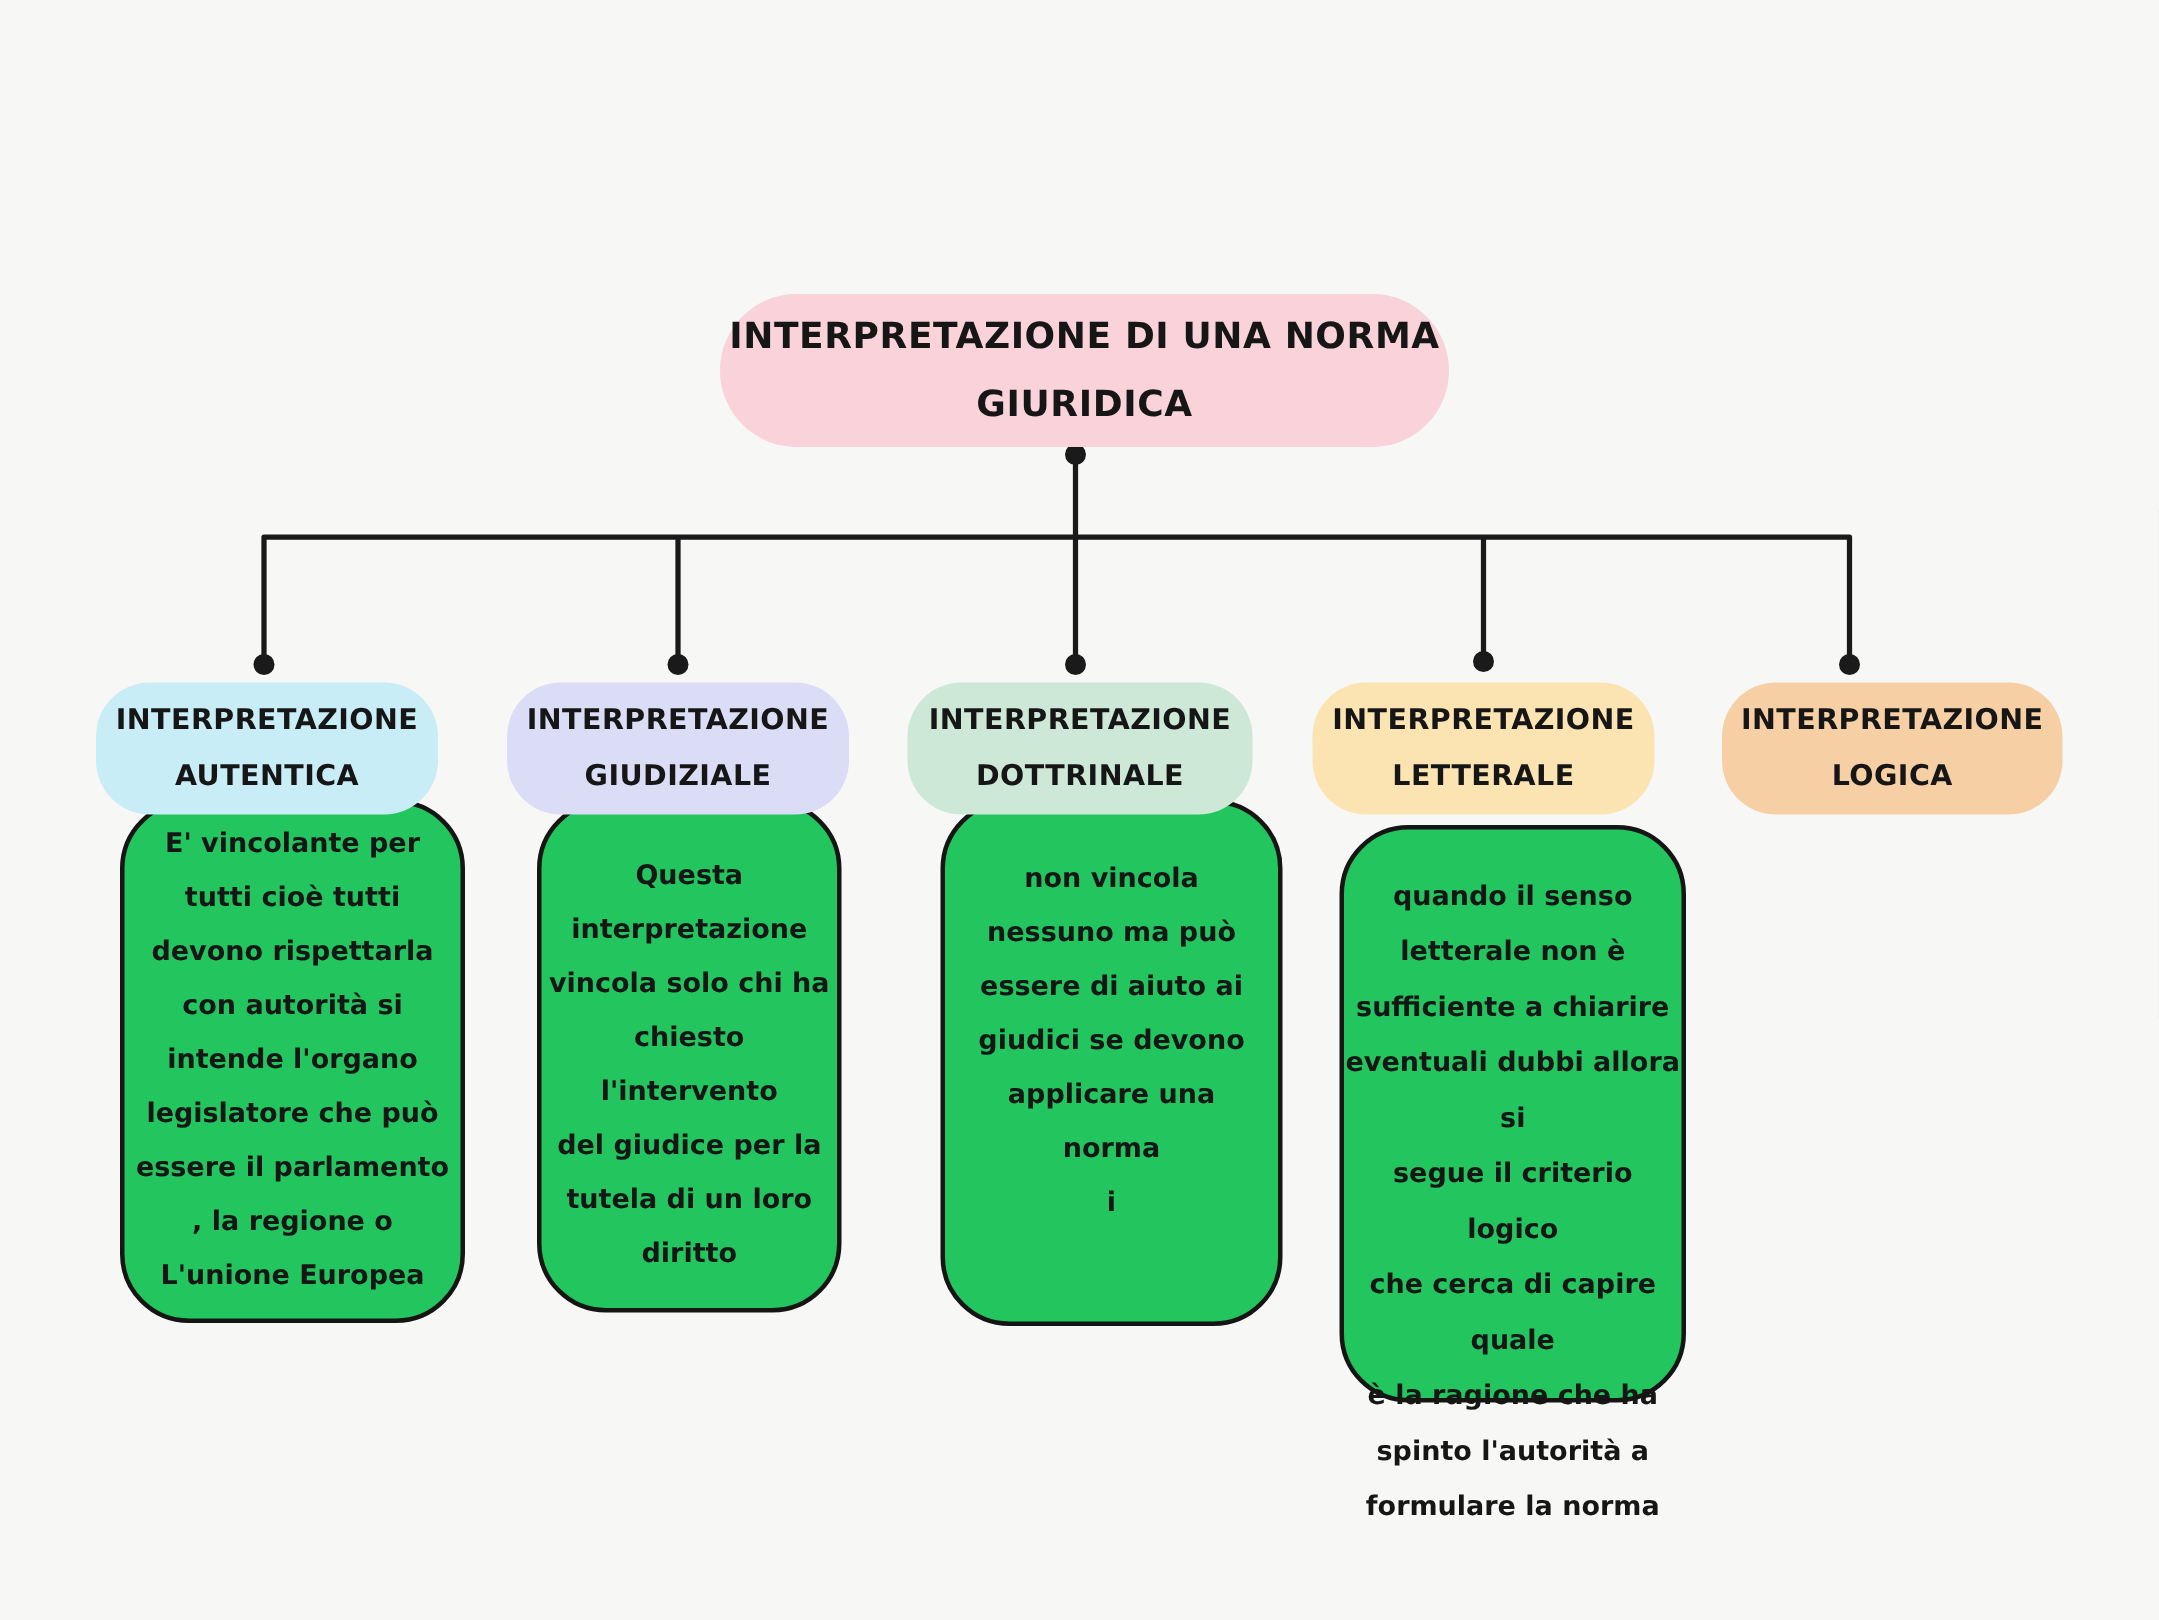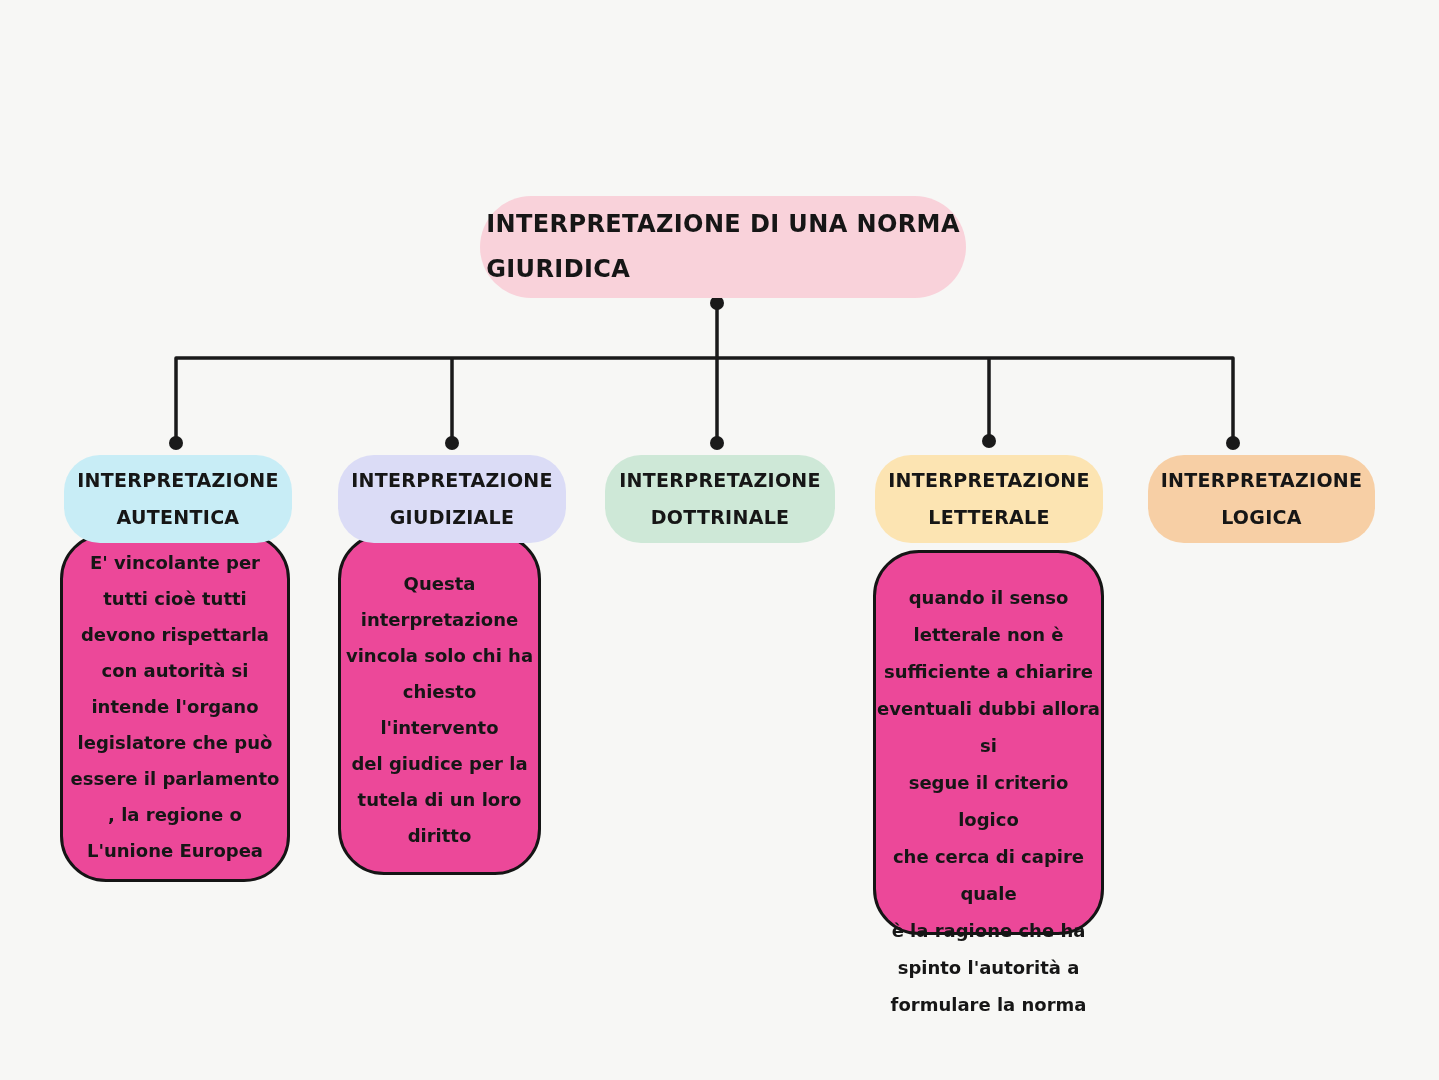--- a/index.html
+++ b/index.html
@@ -13,39 +13,39 @@
   }
   .connectors{position:absolute;left:0;top:0;z-index:0;}
 
   .root-node{
     position:absolute;left:480px;top:196px;width:486px;height:102px;
     border-radius:51px;
     display:flex;align-items:center;justify-content:center;
     z-index:2;
   }
   .root-node span{
-    white-space:pre-line;text-align:left;
+    white-space:pre-line;text-align:center;
     font-weight:bold;font-size:24px;line-height:45px;letter-spacing:.4px;
   }
 
   .pill{
     position:absolute;height:88px;border-radius:36px;
     display:flex;align-items:center;justify-content:center;
     z-index:2;
   }
   .pill span{
     white-space:pre-line;text-align:center;
     font-weight:bold;font-size:19px;line-height:37px;letter-spacing:.3px;
   }
 
   .bodybox{
-    position:absolute;background:#ec4899;
+    position:absolute;background:#22c55e;
     border:3px solid #151515;border-radius:46px;
     box-sizing:border-box;
-    text-align:center;z-index:1;
+    text-align:center;z-index:1;margin-left:20px;
   }
   .bodybox span{
     display:block;white-space:pre-line;
     font-weight:bold;font-size:18px;line-height:36px;letter-spacing:0;
   }
 
   .p1{left:64px;top:455px;width:228px;}
   .b1{left:60px;top:533px;width:230px;height:349px;padding-top:9px;}
   .p2{left:338px;top:455px;width:228px;}
   .b2{left:338px;top:533px;width:203px;height:342px;padding-top:30px;}
@@ -100,20 +100,29 @@
 chiesto l'intervento
 del giudice per la
 tutela di un loro
 diritto</span>
   </div>
   <div class="pill p2" style="background: rgb(219, 220, 246);">
     <span>INTERPRETAZIONE
 GIUDIZIALE</span>
   </div>
 
+  <div class="bodybox b3">
+    <span>non vincola
+nessuno ma può
+essere di aiuto ai
+giudici se devono
+applicare una
+norma
+i</span>
+  </div>
   <div class="pill p3" style="background: rgb(206, 232, 215);">
     <span>INTERPRETAZIONE
 DOTTRINALE</span>
   </div>
 
   <div class="bodybox b4">
     <span>quando il senso
 letterale non è
 sufficiente a chiarire
 eventuali dubbi allora si

